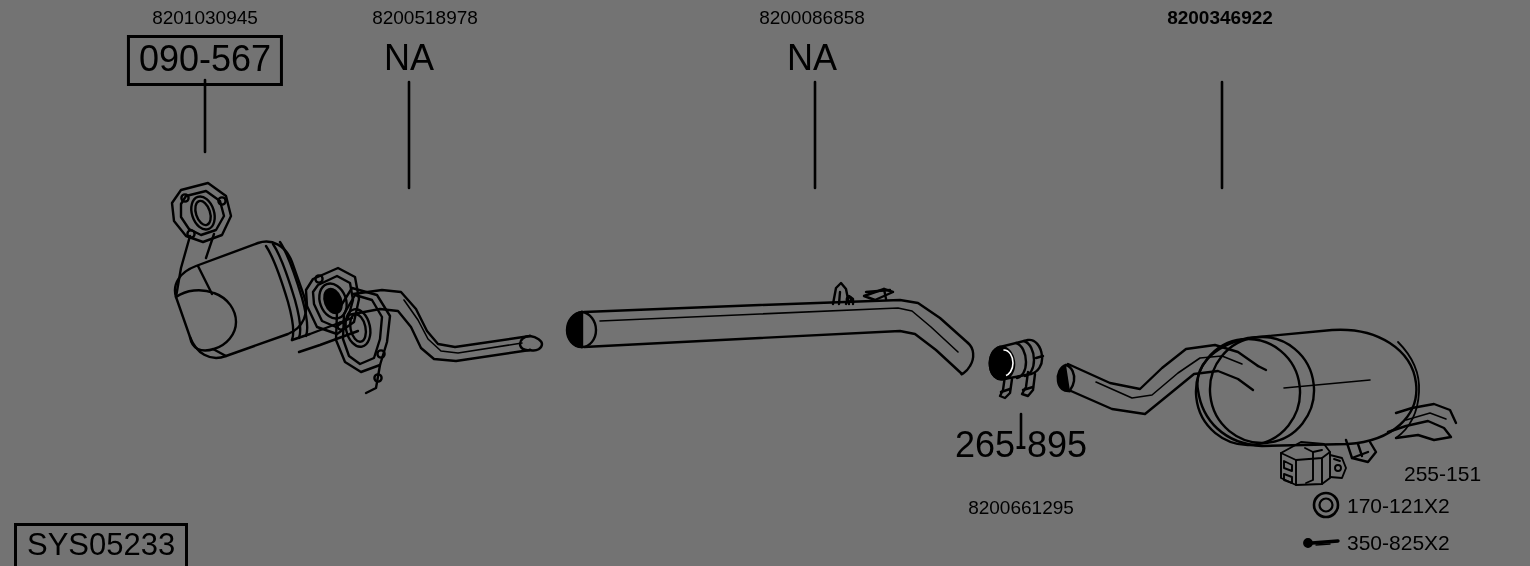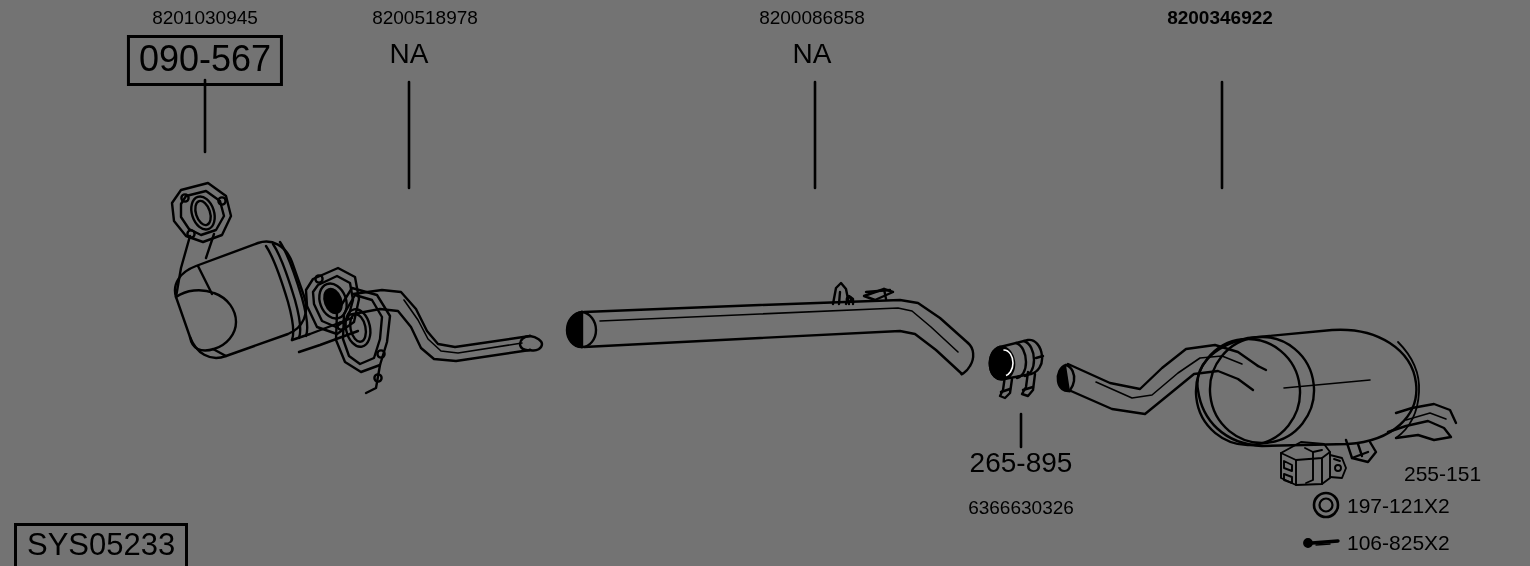--- a/index.html
+++ b/index.html
@@ -31,21 +31,21 @@
     position: absolute;
     white-space: nowrap;
     line-height: 1;
   }
   .oem-code {
     font-size: 19px;
     letter-spacing: 0px;
     text-align: center;
   }
   .part-code {
-    font-size: 28px;
+    font-size: 36px;
     text-align: center;
   }
   .part-code-boxed {
     font-size: 36px;
     border: 3px solid #000;
     padding: 3px 9px 6px 9px;
     box-sizing: border-box;
     text-align: center;
   }
   .sys-code {
@@ -252,22 +252,22 @@
   <div class="label part-code-boxed center" style="left:205px; top:35px;">090-567</div>
 
   <div class="label oem-code center" style="left:409px; top:8px;margin-left:16px;">8200518978</div>
   <div class="label part-code center" style="left:409px; top:40px;">NA</div>
 
   <div class="label oem-code center" style="left:812px; top:8px;">8200086858</div>
   <div class="label part-code center" style="left:812px; top:40px;">NA</div>
 
   <div class="label oem-code center" style="left:1220px; top:8px;font-weight:bold;">8200346922</div>
 
-  <div class="label part-code center" style="left:1021px; top:449px;">265-895</div>
-  <div class="label oem-code center" style="left:1021px; top:498px;">6366630326</div>
+  <div class="label part-code center" style="left:1021px; top:427px;">265-895</div>
+  <div class="label oem-code center" style="left:1021px; top:498px;">8200661295</div>
 
   <div class="label legend-text" style="left:1404px; top:463px;">255-151</div>
-  <div class="label legend-text" style="left:1347px; top:495px;">197-121X2</div>
-  <div class="label legend-text" style="left:1347px; top:532px;">106-825X2</div>
+  <div class="label legend-text" style="left:1347px; top:495px;">170-121X2</div>
+  <div class="label legend-text" style="left:1347px; top:532px;">350-825X2</div>
 
   <div class="label sys-code" style="left:14px; top:523px;">SYS05233</div>
 
 </div>
 
 </body></html>

